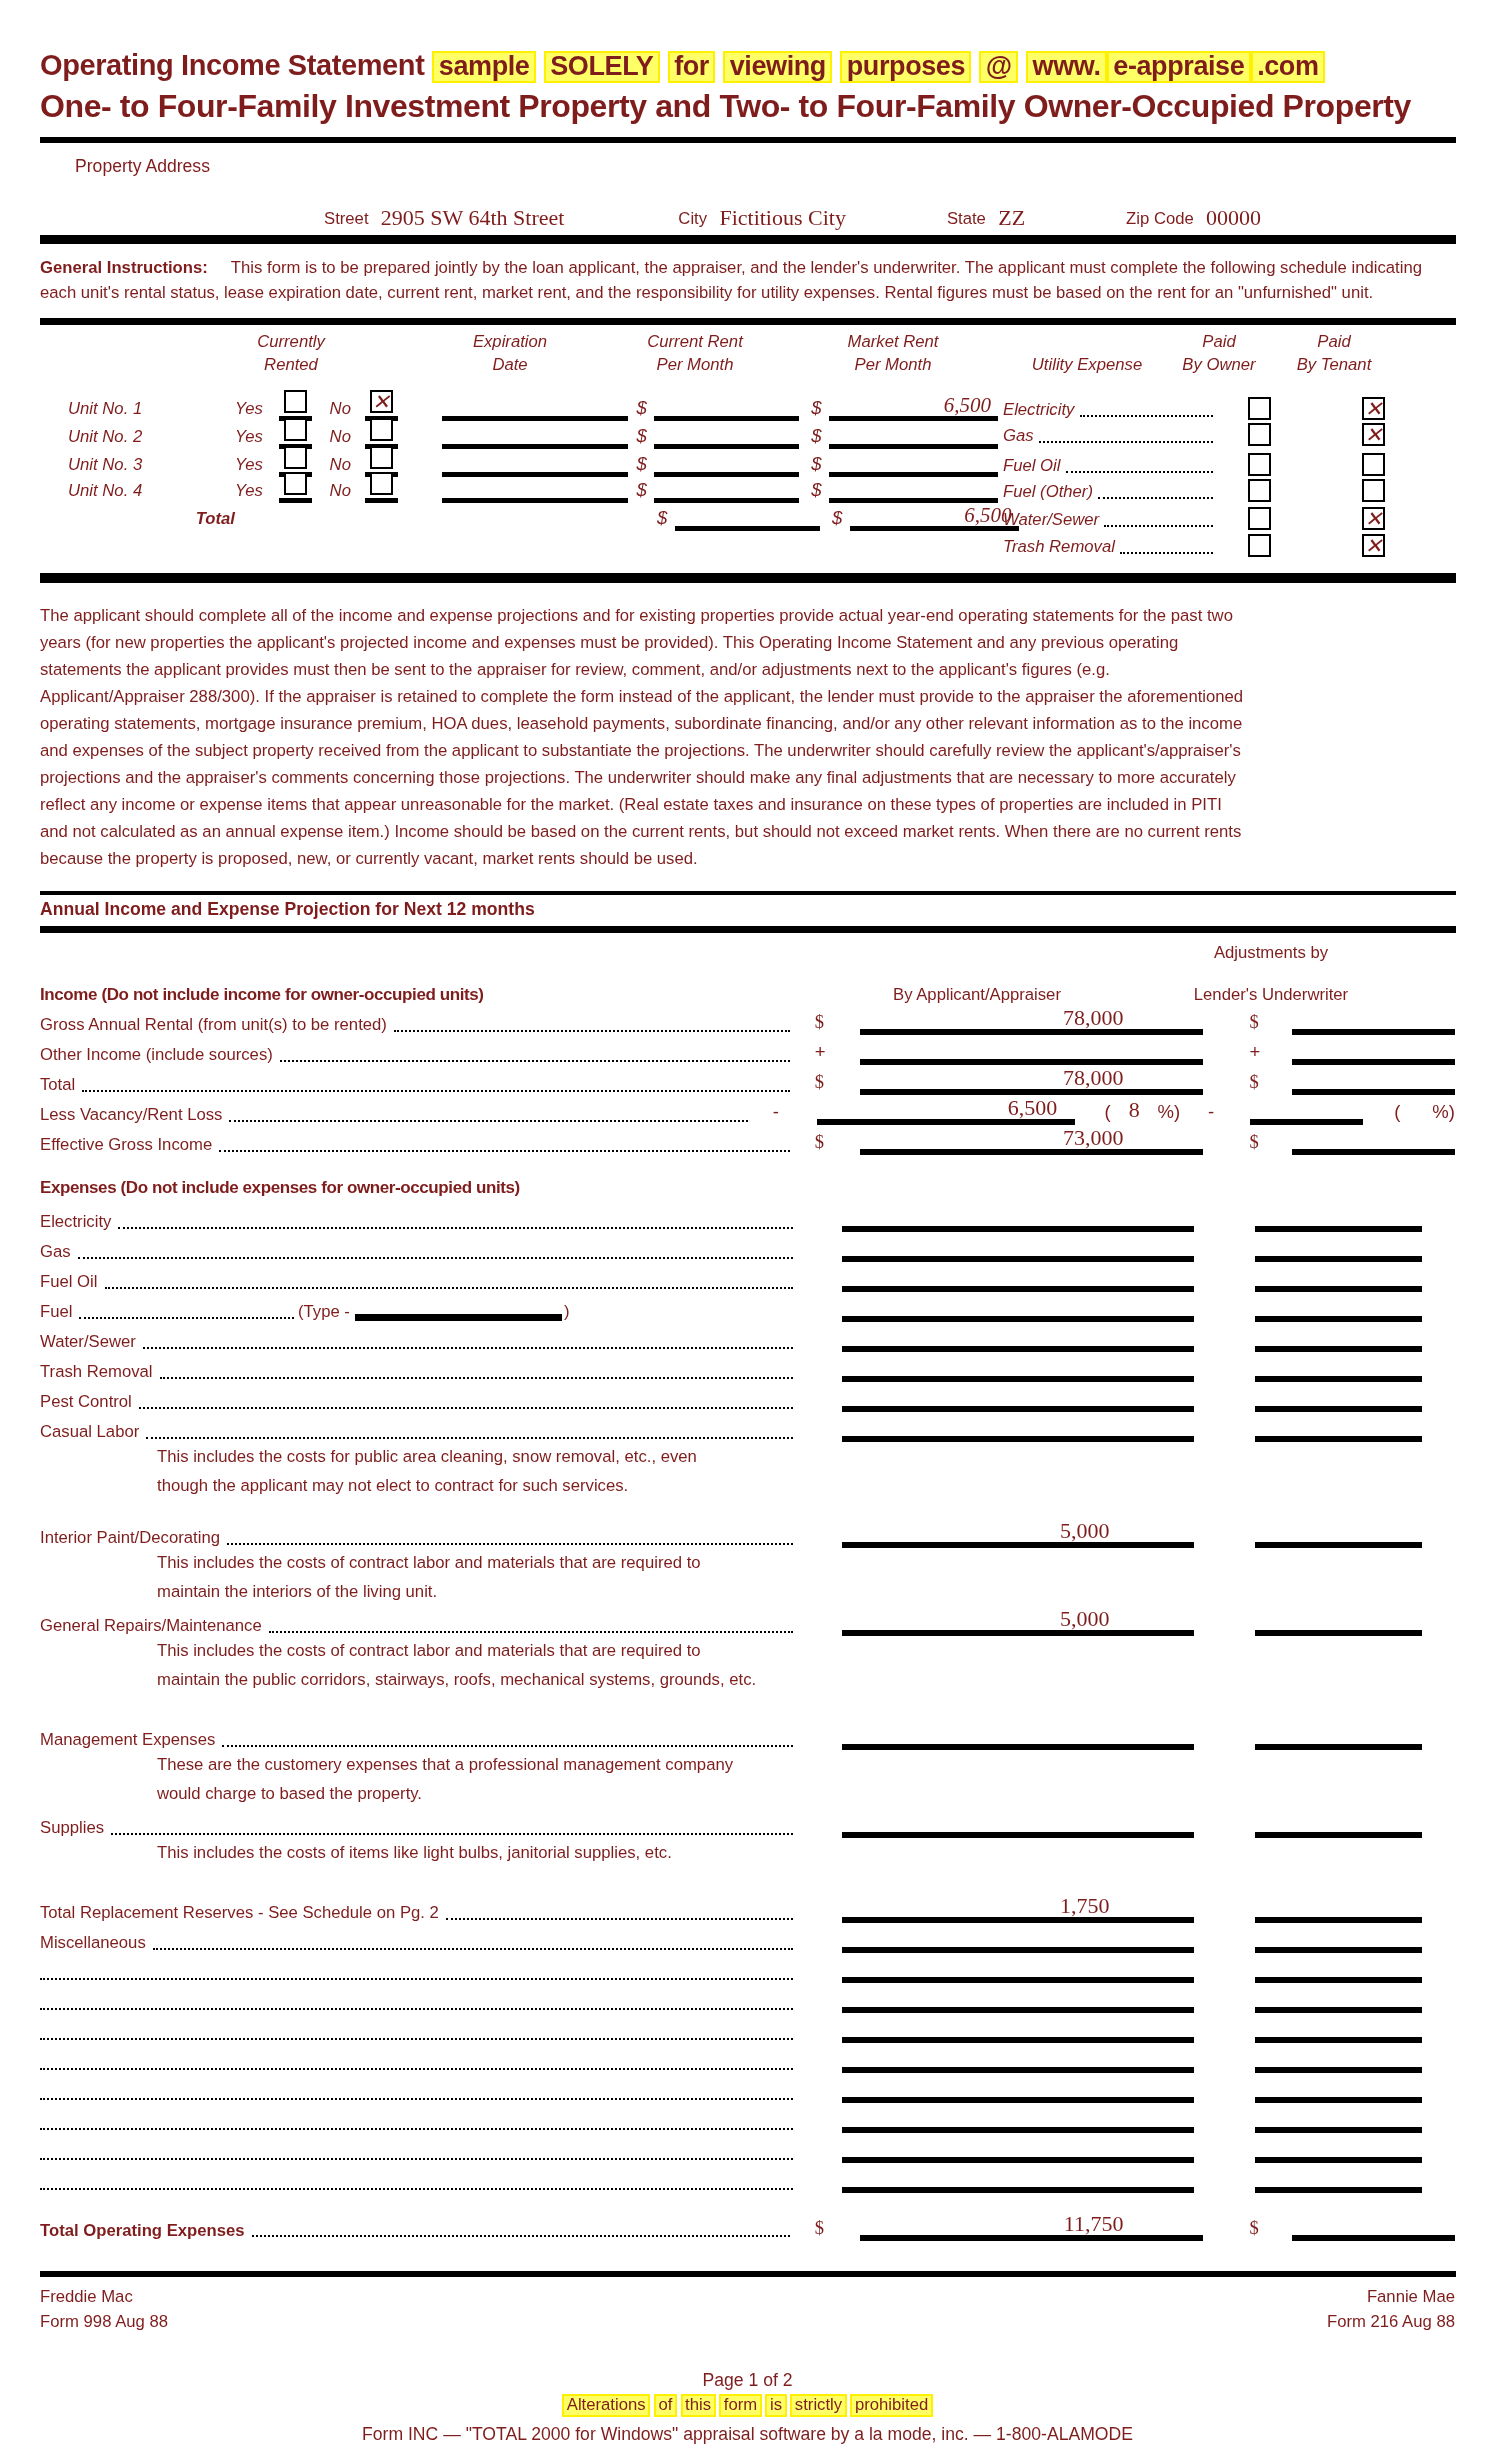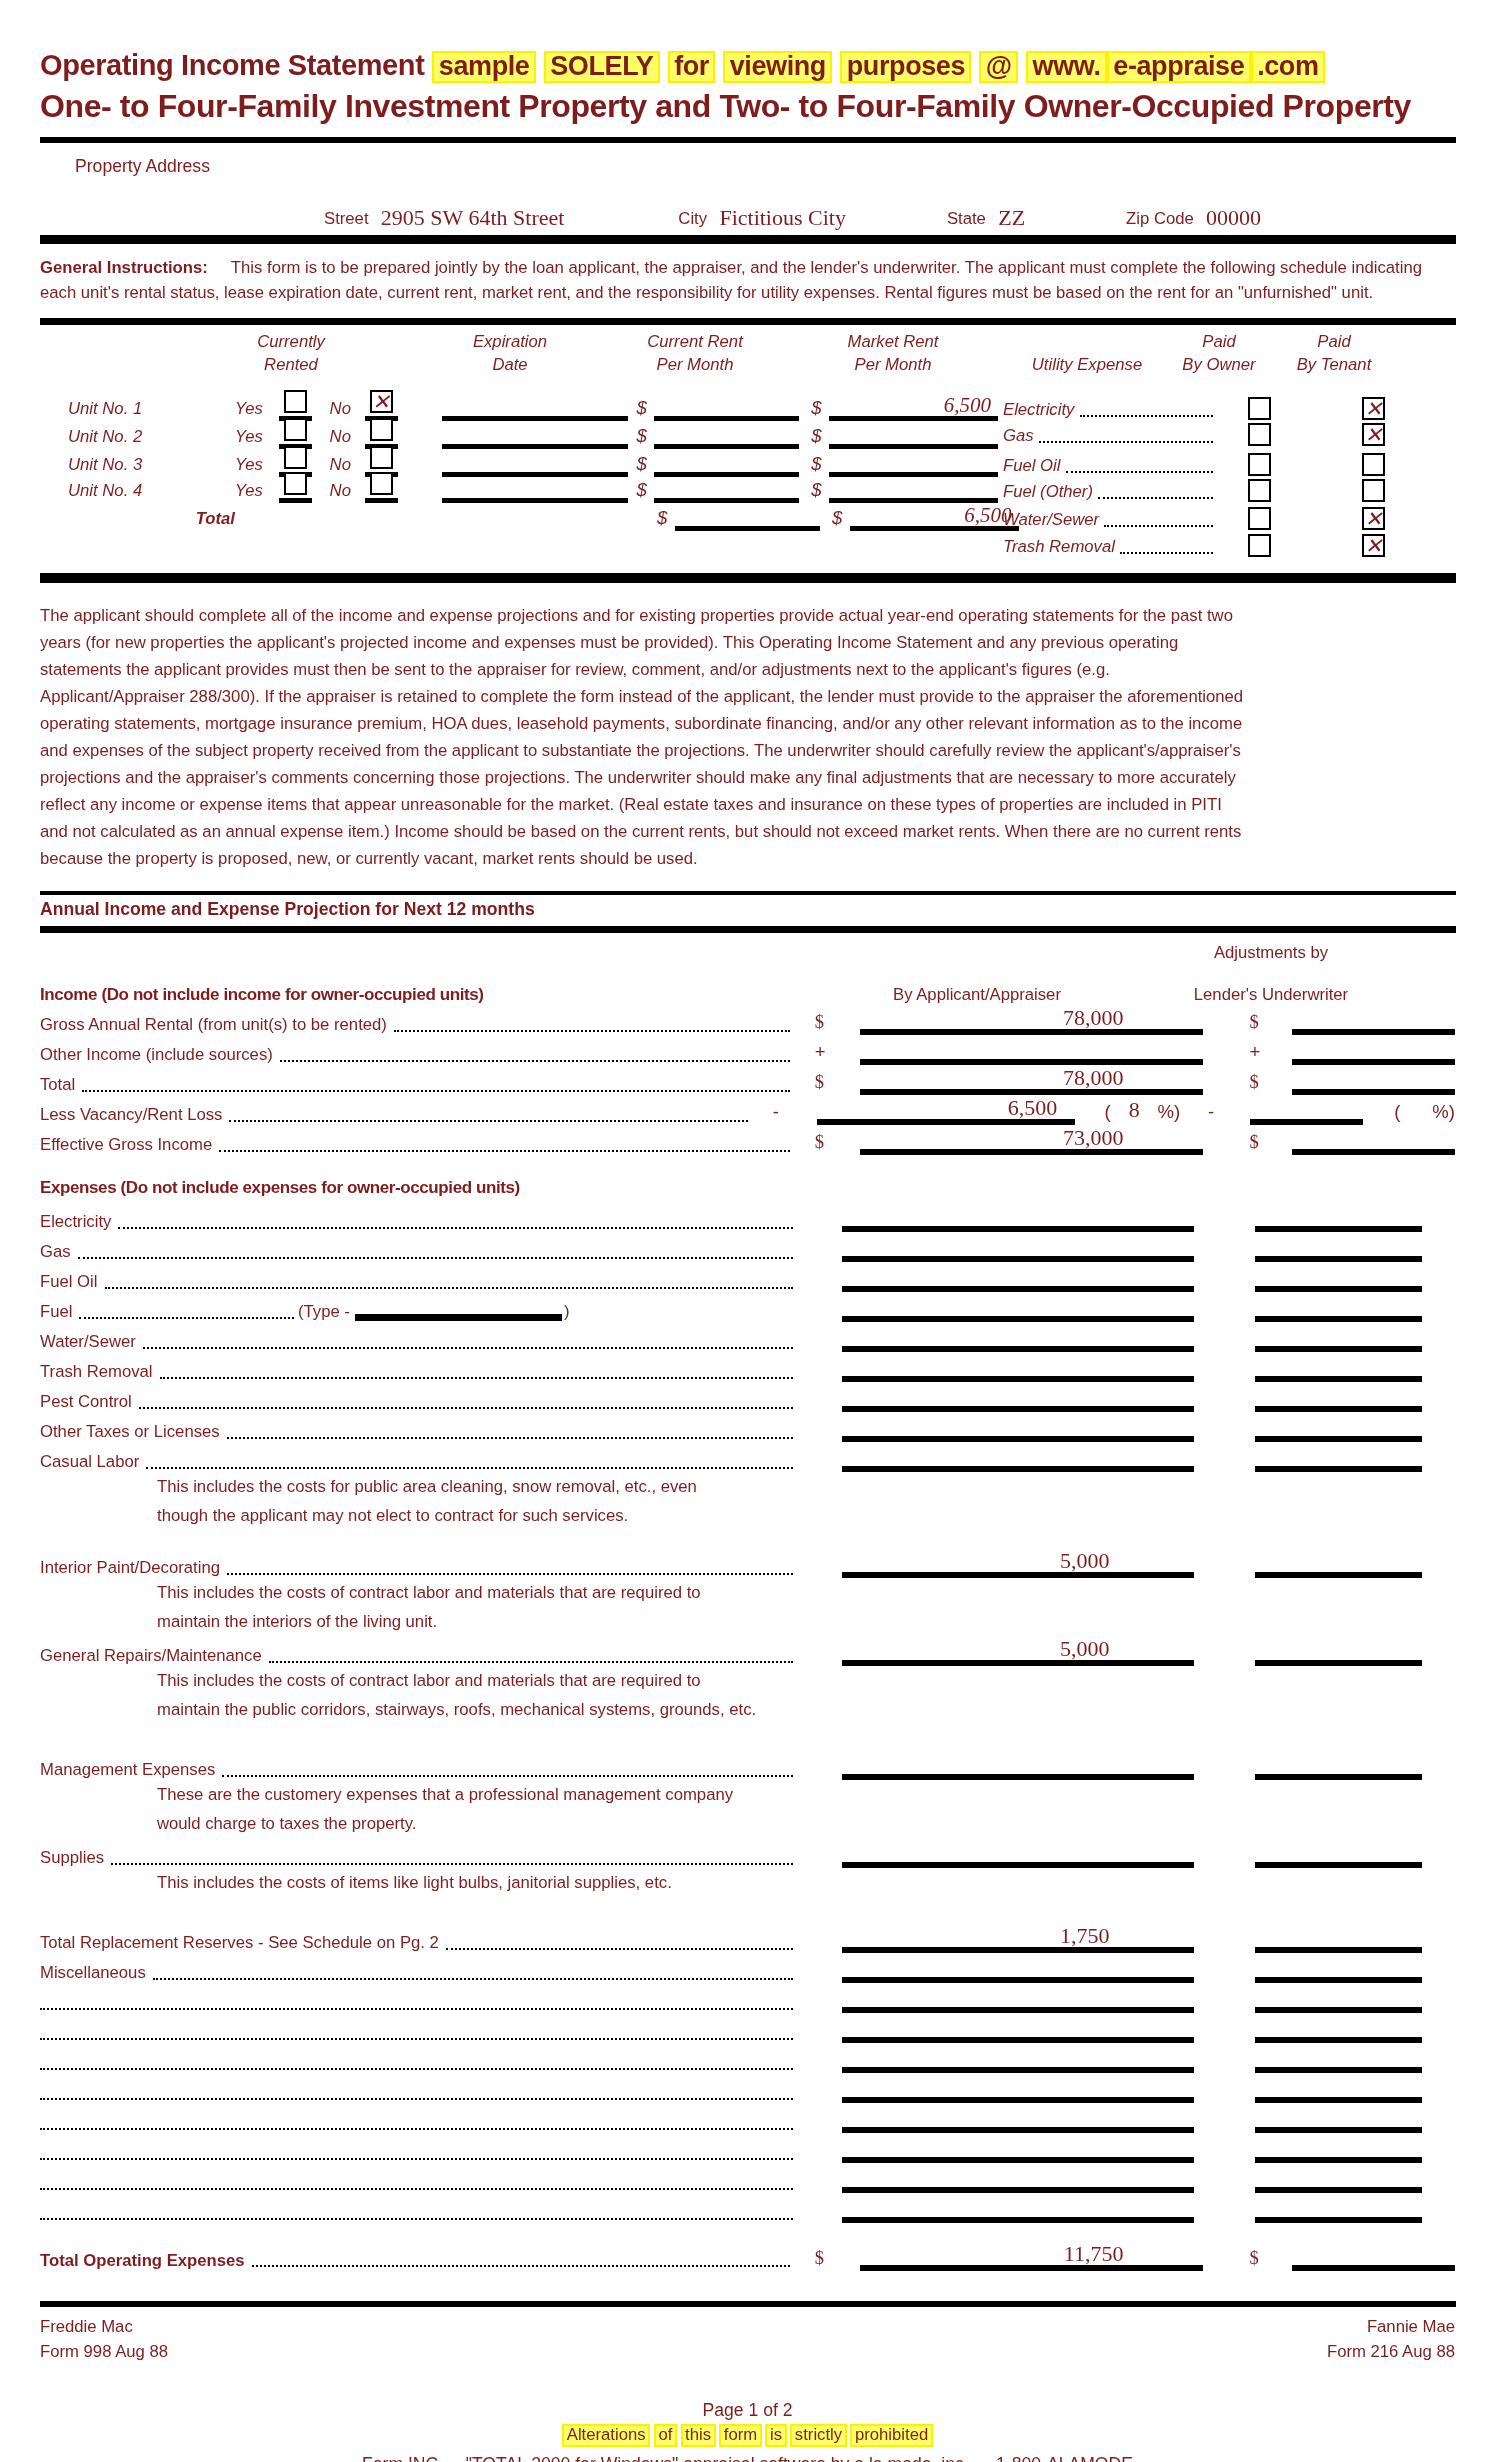--- a/index.html
+++ b/index.html
@@ -416,28 +416,20 @@
   <div class="row">
     <span class="labwrap">
         <span>Pest Control</span>
         <span class="leader"></span>
       </span>
     <span class="vfill f400 pr95"></span>
     <span class="vfill f190"></span>
   </div>
   <div class="row">
     <span class="labwrap">
-        <span>Other Taxes or Licenses</span>
-        <span class="leader"></span>
-      </span>
-    <span class="vfill f400 pr95"></span>
-    <span class="vfill f190"></span>
-  </div>
-  <div class="row">
-    <span class="labwrap">
         <span>Casual Labor</span>
         <span class="leader"></span>
       </span>
     <span class="vfill f400 pr95"></span>
     <span class="vfill f190"></span>
   </div>
   <div class="note">This includes the costs for public area cleaning, snow removal, etc., even</div>
   <div class="note">though the applicant may not elect to contract for such services.</div>
 
   <div class="row gmt20">
@@ -464,21 +456,21 @@
 
   <div class="row gmt30">
     <span class="labwrap">
         <span>Management Expenses</span>
         <span class="leader"></span>
       </span>
     <span class="vfill f400 pr95"></span>
     <span class="vfill f190"></span>
   </div>
   <div class="note">These are the customery expenses that a professional management company</div>
-  <div class="note">would charge to taxes the property.</div>
+  <div class="note">would charge to based the property.</div>
 
   <div class="row">
     <span class="labwrap">
         <span>Supplies</span>
         <span class="leader"></span>
       </span>
     <span class="vfill f400 pr95"></span>
     <span class="vfill f190"></span>
   </div>
   <div class="note">This includes the costs of items like light bulbs, janitorial supplies, etc.</div>

